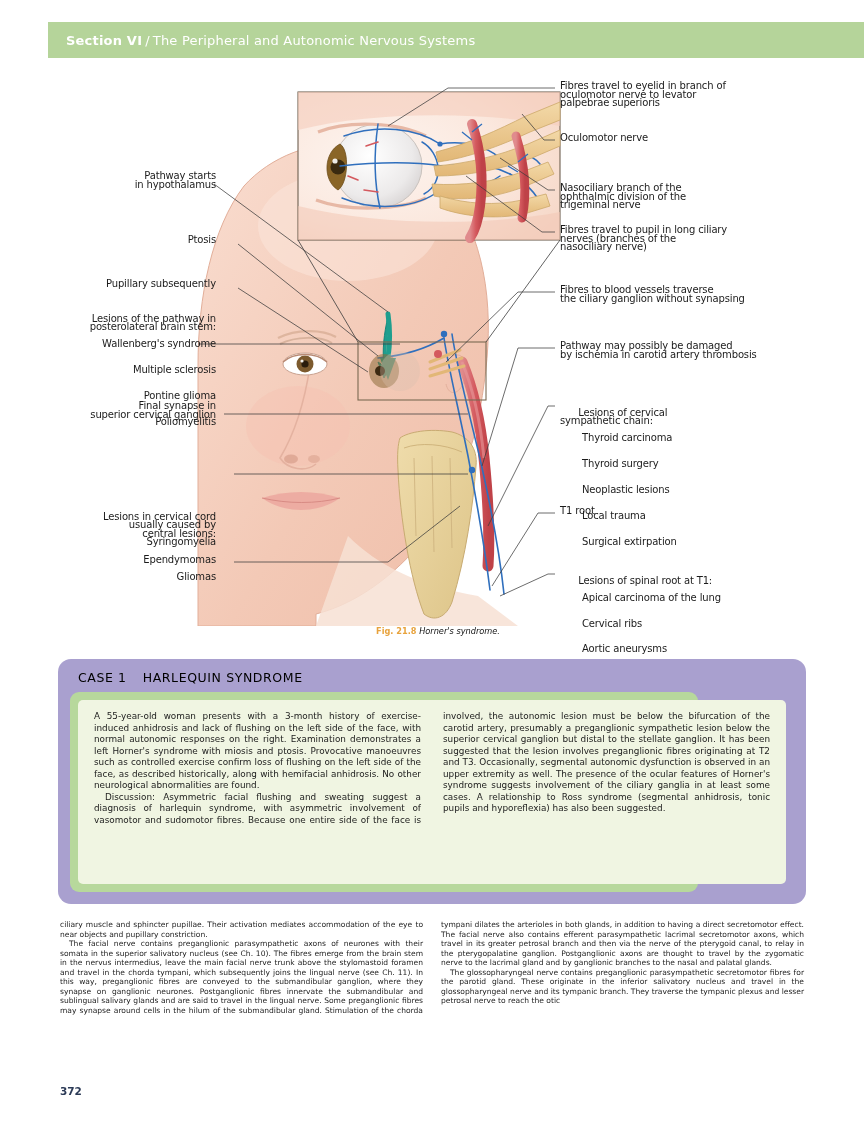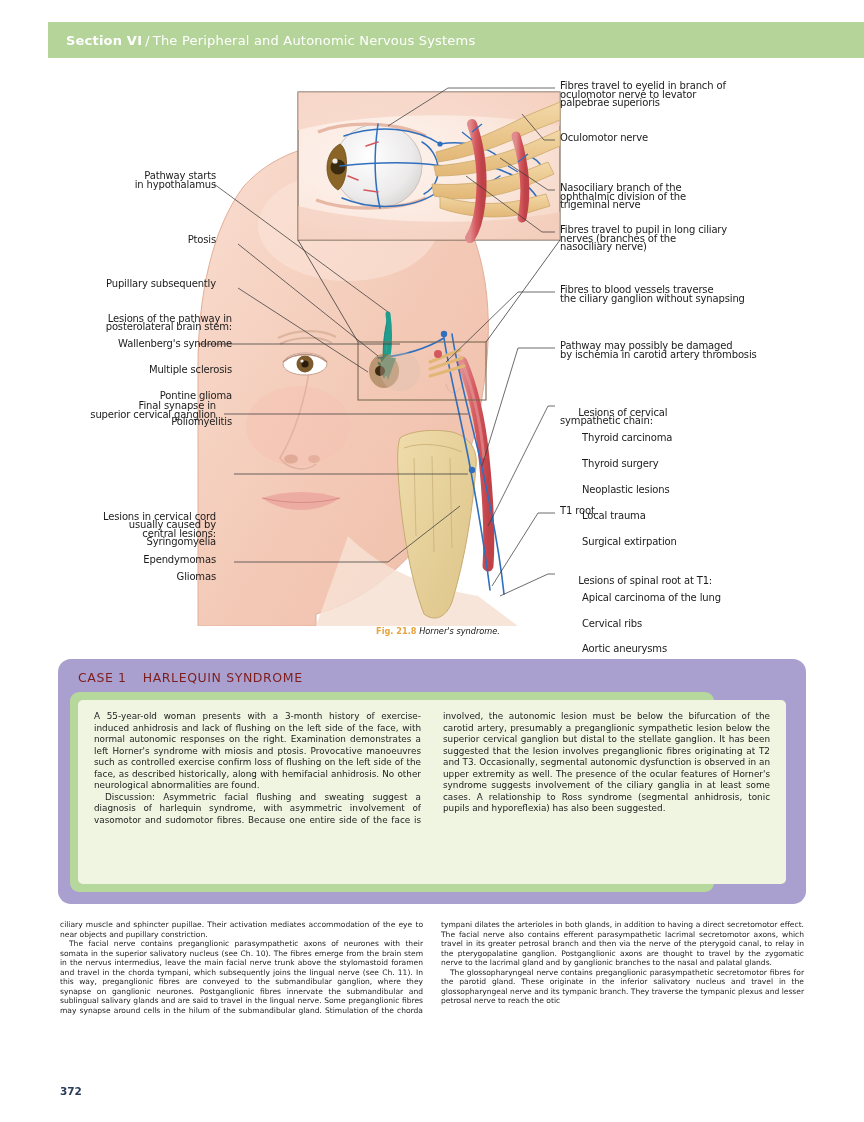--- a/index.html
+++ b/index.html
@@ -51,29 +51,29 @@
   .caption .figno{color:#e8a33d;font-weight:bold;}
   .caption .captxt{font-style:italic;color:#111;}
 
   
   .case-outer{
     position:absolute;left:58px;top:659px;width:748px;height:245px;
     background:#a9a0cf;border-radius:13px;
   }
   .case-title{
     position:absolute;left:20px;top:11px;
-    color:#7f1d1d;font-size:12.5px;letter-spacing:.6px;
+    color:#000000;font-size:12.5px;letter-spacing:.6px;
   }
   .case-title .c1{font-size:12.5px;}
   .case-title .sc{font-size:12.5px;}
   .case-title .gap{display:inline-block;width:16px;}
 
   .case-green{
     position:absolute;left:12px;top:33px;width:628px;height:200px;
-    background:#b7d89c;border-radius:9px;padding-left:16px;
+    background:#b7d89c;border-radius:9px;
   }
   .case-inner{
     position:absolute;left:8px;top:8px;width:708px;height:184px;
     background:#f0f5e2;border-radius:5px;
   }
   .case-cols{
     position:absolute;left:16px;top:11px;width:676px;
     column-count:2;column-gap:22px;
   }
   .case-cols p{
@@ -302,21 +302,21 @@
       </g>
     </svg>
 
     <div class="lbl r" style="left:0px;top:106px;width:168px;">Pathway starts
 in hypothalamus</div>
 
     <div class="lbl r" style="left:0px;top:170px;width:168px;text-align:right;">Ptosis</div>
 
     <div class="lbl r" style="left:0px;top:214px;width:168px;">Pupillary subsequently</div>
 
-    <div class="lbl r" style="left:16px;top:240px;width:168px;">
+    <div class="lbl r" style="left:0px;top:240px;width:168px;">
       <span>Lesions of the pathway in
 posterolateral brain stem:</span>
       <span class="ind2">Wallenberg's syndrome</span>
       <span class="ind2">Multiple sclerosis</span>
       <span class="ind2">Pontine glioma</span>
       <span class="ind2">Poliomyelitis</span>
     </div>
 
     <div class="lbl r" style="left:0px;top:336px;width:168px;">Final synapse in
 superior cervical ganglion</div>

